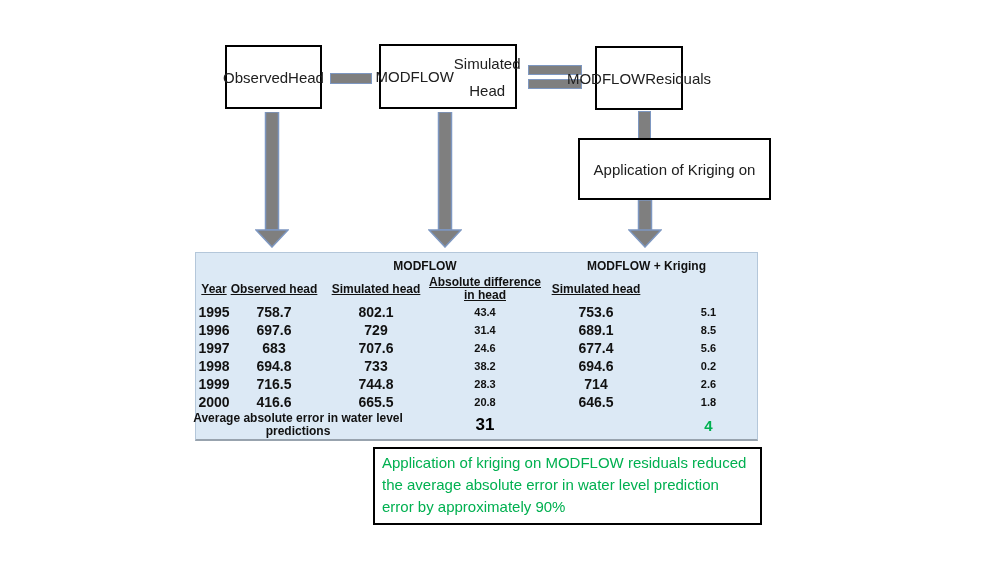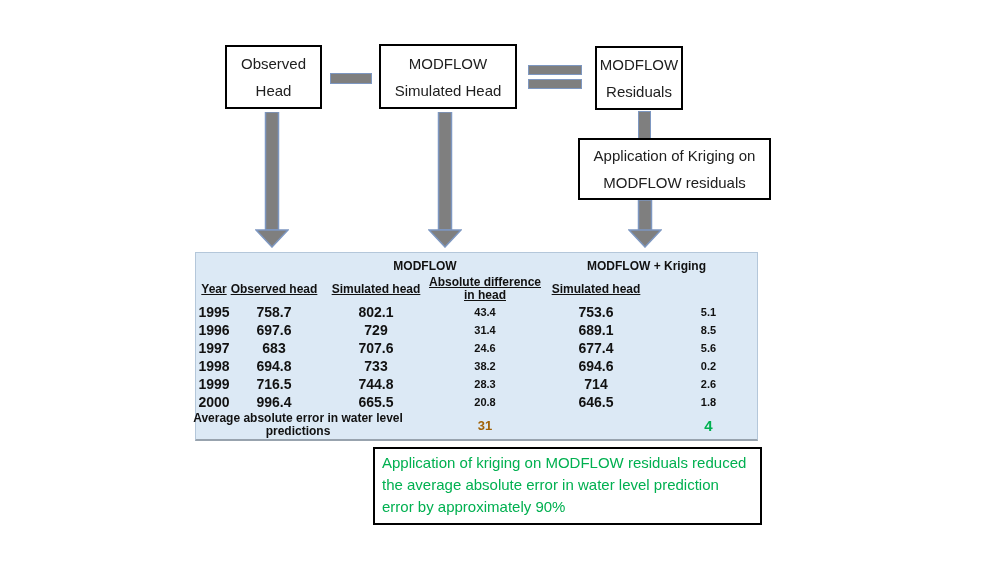--- a/index.html
+++ b/index.html
@@ -3,21 +3,21 @@
 <meta charset="utf-8">
 <style>
   html,body{margin:0;padding:0;background:#fff;}
   .canvas{
     position:relative;width:1000px;height:562px;background:#ffffff;overflow:hidden;
     font-family:"Liberation Sans", sans-serif;color:#111;
   }
   
   .fbox{
     position:absolute;background:#fff;border:2px solid #000;box-sizing:border-box;
-    display:flex;flex-direction:column;align-items:center;justify-content:center;
+    display:flex;flex-direction:row;align-items:center;justify-content:center;
     font-size:15px;line-height:27px;color:#202020;text-align:center;
   }
   .b-observed{left:225px;top:45px;width:97px;height:64px;}
   .b-modsim{left:379px;top:44px;width:138px;height:65px;}
   .b-resid{left:595px;top:46px;width:88px;height:64px;}
   .b-kriging{left:578px;top:138px;width:193px;height:62px;}
   
   .bar{
     position:absolute;background:#7f7f7f;border:1.5px solid #7d97c1;box-sizing:border-box;
   }
@@ -44,21 +44,21 @@
   .c{display:flex;align-items:center;justify-content:center;white-space:nowrap;}
   .c.stack{flex-direction:column;line-height:13px;}
   .fs12{font-size:12px;}
   .fs14{font-size:14px;}
   .fs11{font-size:11px;}
   .span-mod{grid-column:3/5;}
   .span-krig{grid-column:5/7;}
   .col1{grid-column:1;} .col2{grid-column:2;} .col3{grid-column:3;}
   .col4{grid-column:4;} .col5{grid-column:5;} .col6{grid-column:6;}
   .sum-label{grid-column:1/4;padding-right:36px;line-height:14px;}
-  .v-red{color:#a16207;font-size:13px;}
+  .v-red{color:#000000;font-size:17px;}
   .v-green{color:#00b050;font-size:15px;}
   
   .callout{
     position:absolute;left:373px;top:447px;width:389px;box-sizing:border-box;
     border:2px solid #000;background:#fff;padding:3px 7px 5px 7px;
     color:#00b050;font-size:15px;line-height:22px;
   }
   .callout div{white-space:nowrap;}
 </style>
 </head>
@@ -91,21 +91,20 @@
     <polygon points="1,118 33,118 17,135" fill="#7f7f7f" stroke="#7d97c1" stroke-width="1.5"></polygon>
   </svg>
   <svg class="arrow a2" width="34" height="136">
     <rect x="10.5" y="0" width="13" height="118" fill="#7f7f7f" stroke="#7d97c1" stroke-width="1.5"></rect>
     <polygon points="1,118 33,118 17,135" fill="#7f7f7f" stroke="#7d97c1" stroke-width="1.5"></polygon>
   </svg>
   <div class="bar a3shaft arrow"></div>
 
   <div class="fbox b-kriging">
     <span>Application of Kriging on</span>
-    <span>MODFLOW residuals</span>
   </div>
 
   <svg class="arrow a4" width="34" height="48">
     <rect x="10.5" y="0" width="13" height="31" fill="#7f7f7f" stroke="#7d97c1" stroke-width="1.5"></rect>
     <polygon points="1,30 33,30 17,47" fill="#7f7f7f" stroke="#7d97c1" stroke-width="1.5"></polygon>
   </svg>
 
   <div class="tbl">
 
     <div class="trow r-group">
@@ -159,21 +158,21 @@
     <div class="trow r-data">
       <div class="c fs14 col1">1999</div>
       <div class="c fs14 col2">716.5</div>
       <div class="c fs14 col3">744.8</div>
       <div class="c fs11 col4">28.3</div>
       <div class="c fs14 col5">714</div>
       <div class="c fs11 col6">2.6</div>
     </div>
     <div class="trow r-data">
       <div class="c fs14 col1">2000</div>
-      <div class="c fs14 col2">996.4</div>
+      <div class="c fs14 col2">416.6</div>
       <div class="c fs14 col3">665.5</div>
       <div class="c fs11 col4">20.8</div>
       <div class="c fs14 col5">646.5</div>
       <div class="c fs11 col6">1.8</div>
     </div>
 
     <div class="trow r-sum">
       <div class="c fs12 stack sum-label">
         <span>Average absolute error in water level</span>
         <span>predictions</span>

